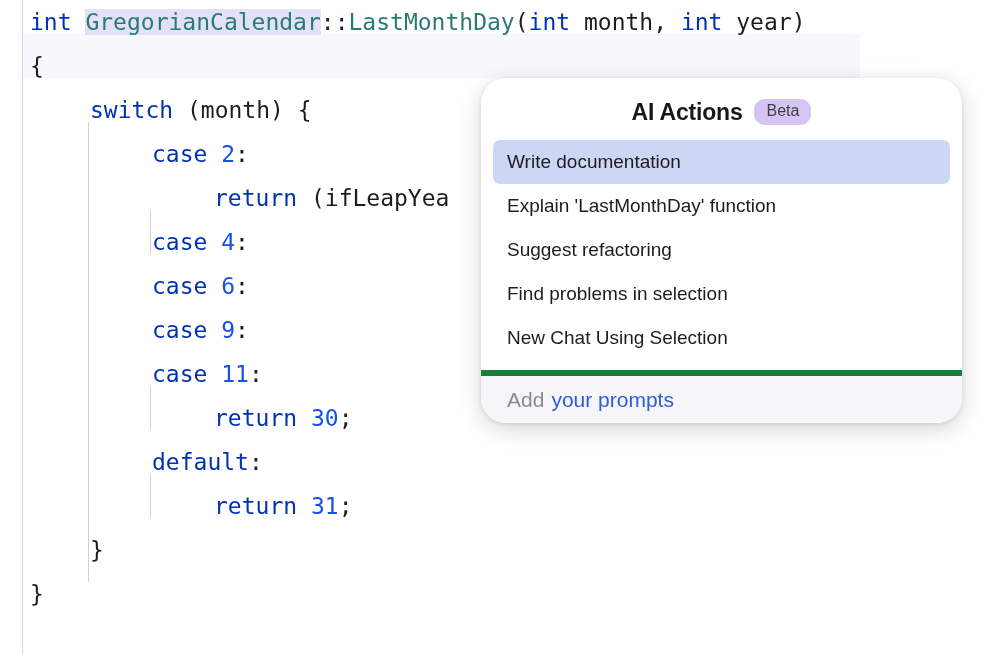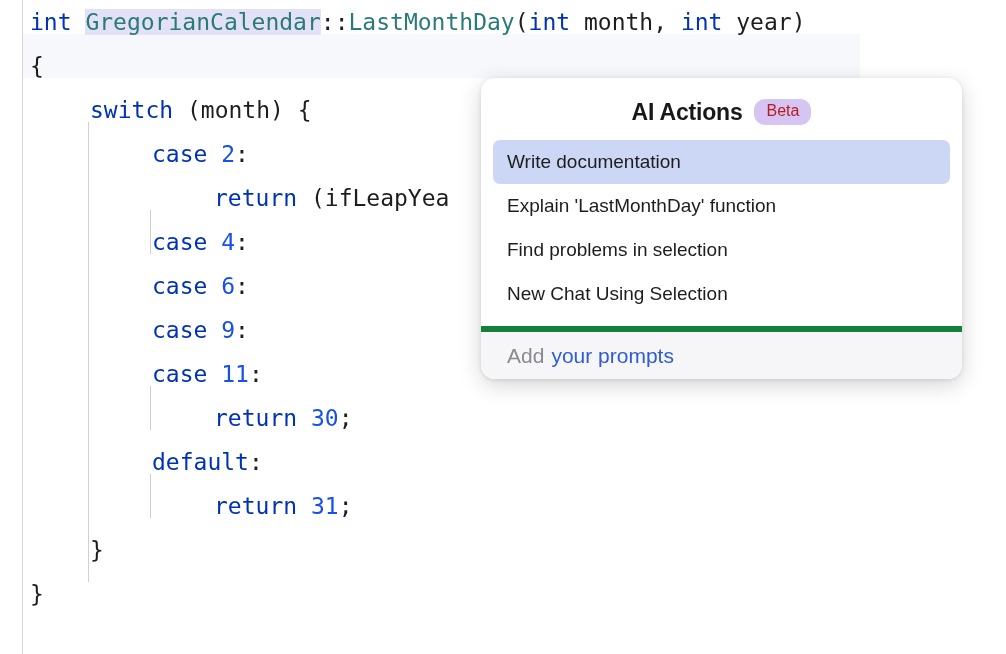--- a/index.html
+++ b/index.html
@@ -84,21 +84,21 @@
   .pln  { color: #1d1d1f; }
   .op   { color: #1d1d1f; }
   .sel  { background: #e3e1f7; }
 
   
   .popup {
     position: absolute;
     left: 481px;
     top: 78px;
     width: 481px;
-    border-radius: 14px;
+    border-radius: 25px;
     background: #ffffff;
     box-shadow: 0 6px 22px rgba(0,0,0,0.17),
                 0 1px 4px rgba(0,0,0,0.10);
     overflow: hidden;
   }
 
   .popup-header {
     height: 62px;
     display: flex;
     align-items: center;
@@ -109,21 +109,21 @@
   .popup-title {
     font-family: "Liberation Sans", sans-serif;
     font-size: 23px;
     font-weight: bold;
     color: #18181b;
     letter-spacing: -0.2px;
   }
   .beta-badge {
     font-family: "Liberation Sans", sans-serif;
     font-size: 16px;
-    color: #b91c1c;
+    color: #404040;
     background: #d6c4f2;
     border-radius: 11px;
     padding: 3px 12px 4px 12px;
     line-height: 1.15;
   }
 
   .menu {
     padding: 0 12px 10px 12px;
   }
   .menu-item {
@@ -180,20 +180,21 @@
   <div class="popup">
 
     <div class="popup-header">
       <span class="popup-title">AI Actions</span>
       <span class="beta-badge">Beta</span>
     </div>
 
     <div class="menu" id="popup-menu">
         <div class="menu-item selected">Write documentation</div>
         <div class="menu-item">Explain 'LastMonthDay' function</div>
+        <div class="menu-item">Suggest refactoring</div>
         <div class="menu-item">Find problems in selection</div>
         <div class="menu-item">New Chat Using Selection</div>
       </div>
 
     <div class="popup-footer">
       <span class="footer-prefix">Add</span>
       <span class="footer-link">your prompts</span>
     </div>
 
   </div>

